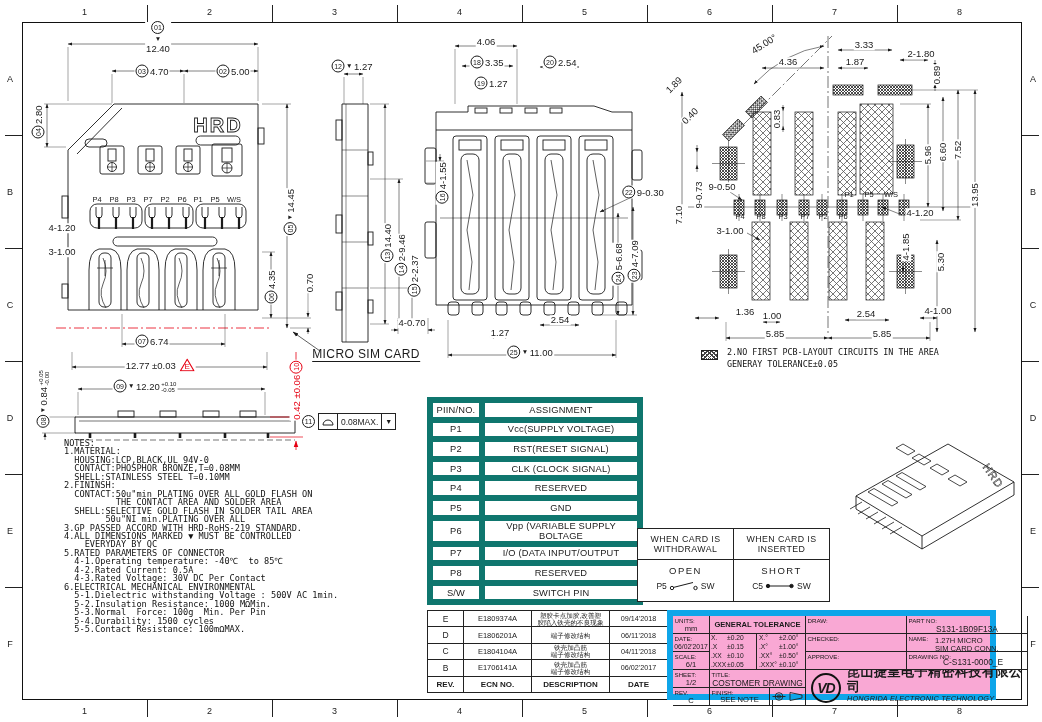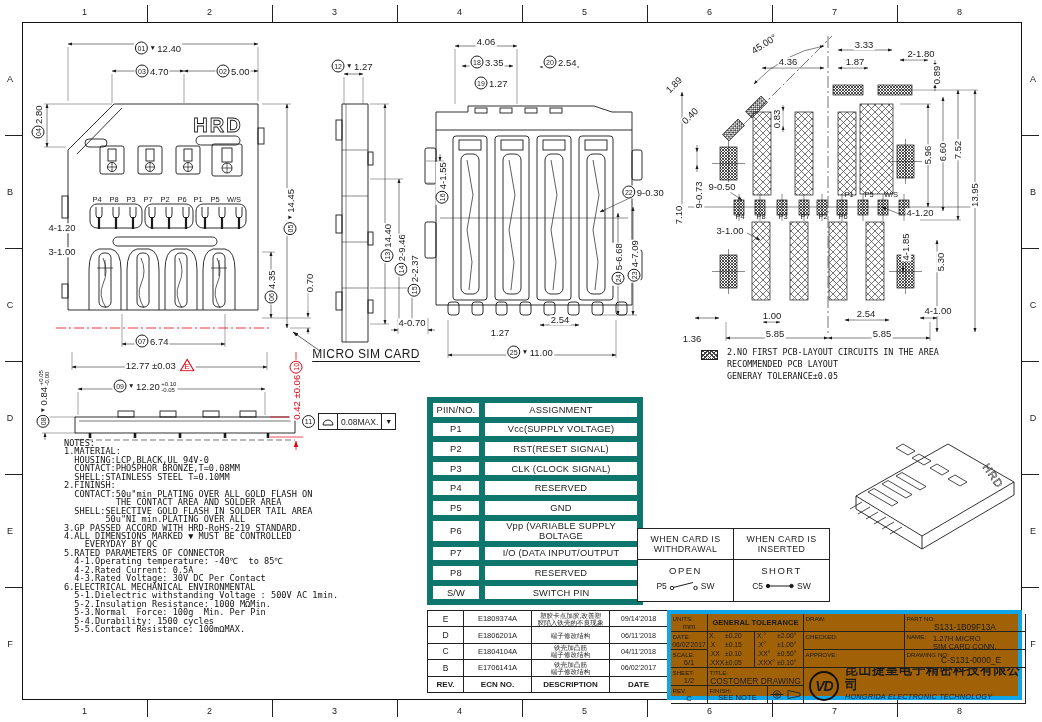--- a/index.html
+++ b/index.html
@@ -40,23 +40,23 @@
 #rev-table td.desc{font-size:6.6px;line-height:7px;white-space:pre-line}
 #rev-table td.date{font-size:7.2px}
 #rev-table th{font-size:8px;font-weight:bold}
 #sw-table{position:absolute;left:637px;top:528px;width:193px;height:74px;border:1px solid #222;display:flex;background:#fff}
 .sw-col{flex:1;display:flex;flex-direction:column}
 .sw-col+.sw-col{border-left:1px solid #222}
 .sw-title{height:31px;border-bottom:1px solid #222;font-size:8.8px;text-align:center;
   white-space:pre-line;display:flex;align-items:center;justify-content:center;line-height:10.5px;letter-spacing:.4px}
 .sw-state{font-size:9.5px;text-align:center;margin-top:5px;letter-spacing:1.5px}
 .sw-sym{display:flex;align-items:center;justify-content:center;gap:2px;font-size:8.5px;margin-top:4px}
-#titleblock{position:absolute;left:667px;top:610px;width:355px;height:90px;display:grid;
+#titleblock{position:absolute;left:667px;top:610px;width:329px;height:90px;display:grid;
   grid-template-columns:37px 96px 101px 121px;grid-template-rows:18px 18px 18px 18px 18px;
-  border:4px solid #0ea5e9;background:#a16207}
+  border:6px solid #0ea5e9;background:#f9a8d4}
 .tb{border-right:1px solid #222;border-bottom:1px solid #222;position:relative;overflow:hidden}
 .tb .lab{position:absolute;left:1.5px;top:1px;font-size:6.2px;letter-spacing:0}
 .tb .val{position:absolute;left:0;right:0;top:8.5px;text-align:center;font-size:7.6px;line-height:8px;white-space:pre-line}
 .tb .val.big{font-size:8.4px}
 .tb .val.two{top:2.5px}
 .gth{display:flex;align-items:center;justify-content:center;font-size:7.6px;font-weight:bold}
 .gt{display:grid;grid-template-columns:16px 32px 20px 27px;font-size:6.7px;line-height:8.85px;padding-left:1px}
 .gt span{white-space:nowrap}
 .gt .gtd{border-right:1px solid #222;margin-right:2px}
 .finrow{display:flex}
@@ -309,23 +309,23 @@
     <g stroke="#1a1a1a" stroke-width="0.4" fill="none">
       <path d="M68,47 V101 M258,47 V101 M112,74 V103 M184,74 V103 M44,104 H112 M44,147 H66 M262,104 H291 M262,252 H275 M262,318 H311 M290,328 H311 M308,292 V311 M122,314 V347 M225,314 V347 M72,352 V370 M267,352 V370 M78,392 V415 M265,392 V415 M42,417 H76 M42,433 H76"></path>
       <path d="M344,77 V104 M363,77 V104 M370,104 H389 M370,324 H389 M370,179 H403 M370,288 H416 M426,161 H444 M426,183 H444 M398,318 V334 M428,318 V334"></path>
       <path d="M455,49 V104 M517,49 V104 M448,320 V358 M616,320 V358 M600,315 H637"></path>
       <path d="M898,90 H978 M900,104 H931 M920,220 H961 M726,322 V341 M930,322 V341"></path>
     </g>
   </svg>
 
   <div id="notes"><div>NOTES:</div><div>1.MATERIAL:</div><div>  HOUSING:LCP,BLACK,UL 94V-0</div><div>  CONTACT:PHOSPHOR BRONZE,T=0.08MM</div><div>  SHELL:STAINLESS STEEL T=0.10MM</div><div>2.FININSH:</div><div>  CONTACT:50u"min PLATING OVER ALL GOLD FLASH ON</div><div>          THE CONTACT AREA AND SOLDER AREA</div><div>  SHELL:SELECTIVE GOLD FLASH IN SOLDER TAIL AREA</div><div>        50u"NI min.PLATING OVER ALL</div><div>3.GP PASSED ACCORD WITH HRD-RoHS-219 STANDARD.</div><div>4.ALL DIMENSIONS MARKED ▼ MUST BE CONTROLLED</div><div>    EVERYDAY BY QC</div><div>5.RATED PARAMETERS OF CONNECTOR</div><div>  4-1.Operating temperature: -40℃  to 85℃</div><div>  4-2.Rated Current: 0.5A</div><div>  4-3.Rated Voltage: 30V DC Per Contact</div><div>6.ELECTRICAL MECHANICAL ENVIRONMENTAL</div><div>  5-1.Dielectric withstanding Voltage : 500V AC 1min.</div><div>  5-2.Insulation Resistance: 1000 MΩMin.</div><div>  5-3.Normal  Force: 100g  Min. Per Pin</div><div>  5-4.Durability: 1500 cycles</div><div>  5-5.Contact Resistance: 100mΩMAX.</div></div>
   <div id="legend-swatch"></div>
-  <div id="legend"><div>2.NO FIRST PCB-LAYOUT CIRCUITS IN THE AREA</div><div>RECOMMENDED PCB LAYOUT</div><div>GENERAY TOLERANCE±0.05</div></div>
+  <div id="legend"><div>2.NO FIRST PCB-LAYOUT CIRCUITS IN THE AREA</div><div>GENERAY TOLERANCE±0.05</div></div>
   <div id="dims">
-      <div class="dim" style="left: 158px; top: 48px; transform: translate(-50%, -50%);">
+      <div class="dim" style="left: 158px; top: 37px; transform: translate(-50%, -50%); flex-direction: column;">
         <span class="balloon">01</span>
         <span class="tri">▼</span>
         <span class="txt">12.40</span>
       </div>
       <div class="dim" style="left: 152px; top: 71px; transform: translate(-50%, -50%);">
         <span class="balloon">03</span>
         <span class="txt">4.70</span>
       </div>
       <div class="dim" style="left: 233px; top: 71px; transform: translate(-50%, -50%);">
         <span class="balloon">02</span>
@@ -506,21 +506,21 @@
       </div>
       <div class="dim" style="left: 920px; top: 213px; transform: translate(-50%, -50%);">
         <span class="txt">4-1.20</span>
       </div>
       <div class="dim" style="left: 906px; top: 247px; transform: translate(-50%, -50%) rotate(-90deg);">
         <span class="txt">4-1.85</span>
       </div>
       <div class="dim" style="left: 941px; top: 262px; transform: translate(-50%, -50%) rotate(-90deg);">
         <span class="txt">5.30</span>
       </div>
-      <div class="dim" style="left: 692px; top: 312px; transform: translate(-50%, -50%); margin-top: 27px;">
+      <div class="dim" style="left: 745px; top: 312px; transform: translate(-50%, -50%);">
         <span class="txt">1.36</span>
       </div>
       <div class="dim" style="left: 772px; top: 316px; transform: translate(-50%, -50%);">
         <span class="txt">1.00</span>
       </div>
       <div class="dim" style="left: 866px; top: 314px; transform: translate(-50%, -50%);">
         <span class="txt">2.54</span>
       </div>
       <div class="dim" style="left: 938px; top: 311px; transform: translate(-50%, -50%);">
         <span class="txt">4-1.00</span>

